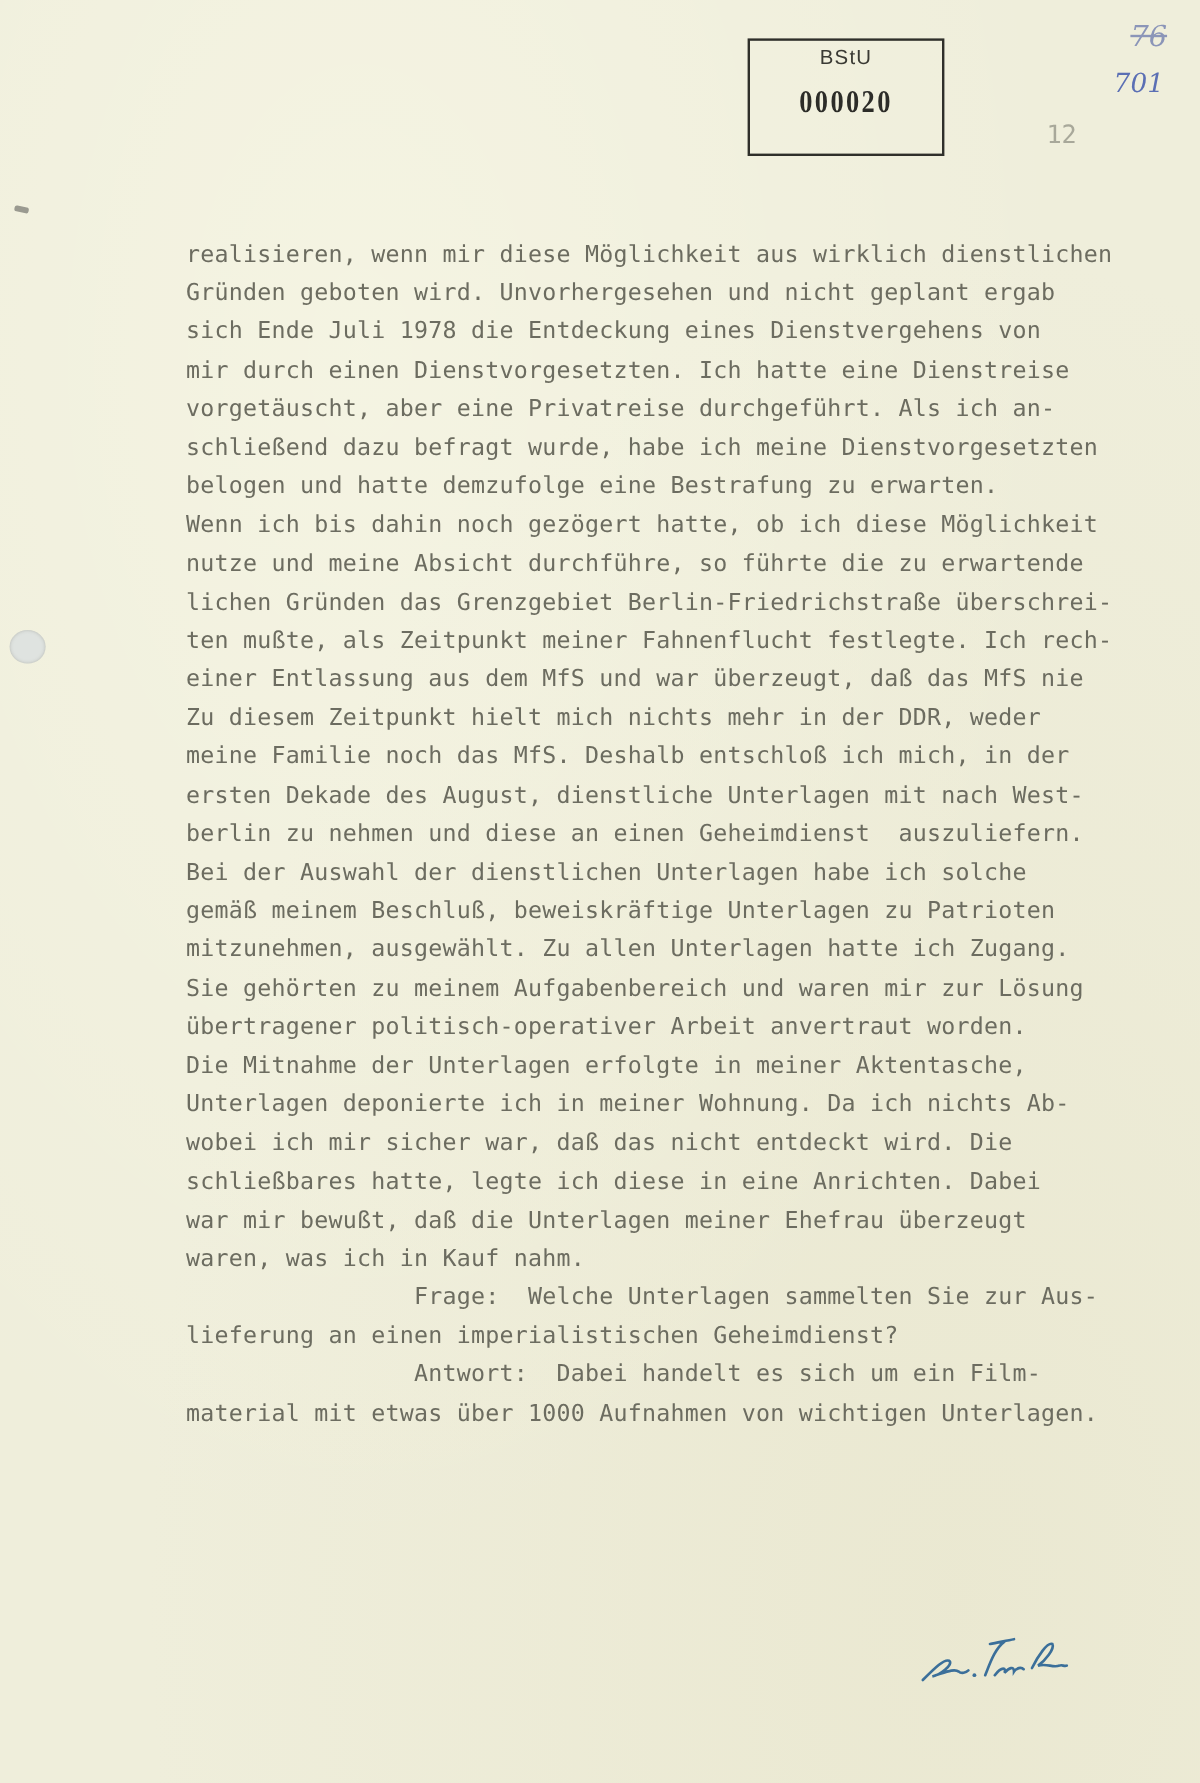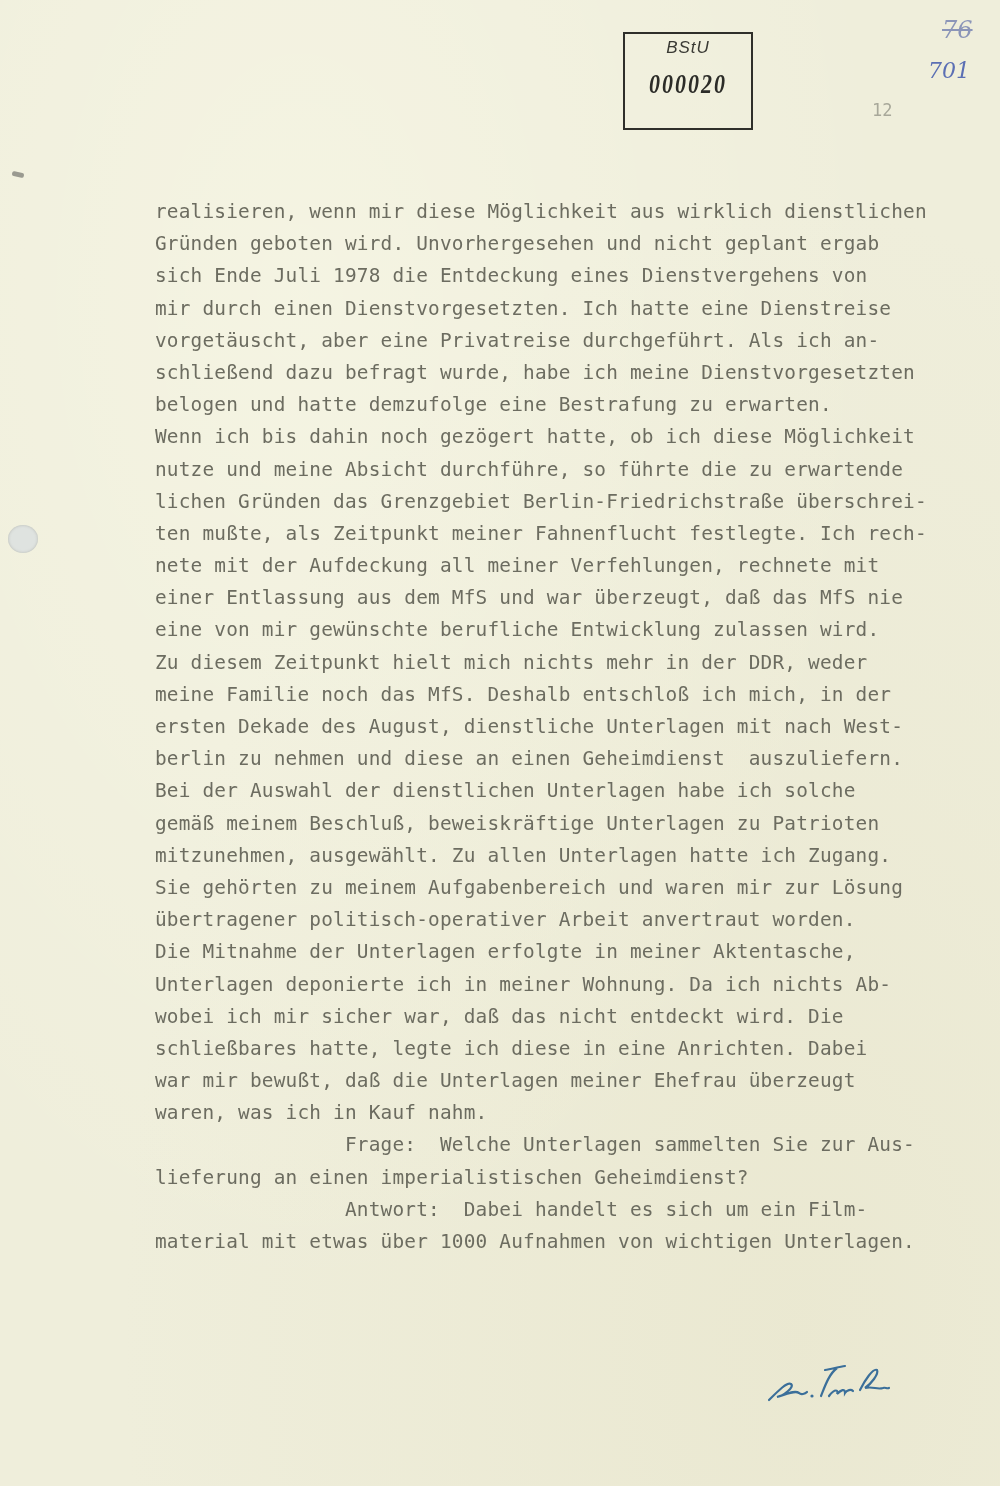--- a/index.html
+++ b/index.html
@@ -20,25 +20,24 @@
       inset: 0;
       background:
         radial-gradient(ellipse at 30% 20%, rgba(255,255,240,0.35), rgba(0,0,0,0) 60%),
         radial-gradient(ellipse at 80% 90%, rgba(220,215,180,0.25), rgba(0,0,0,0) 60%),
         #efeedb;
     }
     .stamp {
       position: absolute;
       left: 623px;
       top: 32px;
-      width: 130px;
+      width: 164px;
       height: 98px;
       border: 2.5px solid #2f2f2a;
       box-sizing: border-box;
-      font-style: italic;
     }
     .stamp-title {
       position: absolute;
       top: 4px;
       left: 0;
       right: 0;
       text-align: center;
       font-family: "Liberation Sans", sans-serif;
       font-size: 17px;
       color: #3a3a34;
@@ -73,21 +72,21 @@
       top: 58px;
       font-family: "DejaVu Serif", serif;
       font-style: italic;
       font-size: 22px;
       color: #5b6fb4;
     }
     .page-number {
       position: absolute;
       left: 872px;
       top: 100px;
-      font-size: 17px;
+      font-size: 21px;
       color: #a8a89a;
     }
     .punch-hole {
       position: absolute;
       left: 8px;
       top: 525px;
       width: 30px;
       height: 28px;
       border-radius: 50%;
       background: #dfe3e0;
@@ -151,23 +150,21 @@
     <div class="line">Gründen geboten wird. Unvorhergesehen und nicht geplant ergab</div>
     <div class="line">sich Ende Juli 1978 die Entdeckung eines Dienstvergehens von</div>
     <div class="line">mir durch einen Dienstvorgesetzten. Ich hatte eine Dienstreise</div>
     <div class="line">vorgetäuscht, aber eine Privatreise durchgeführt. Als ich an-</div>
     <div class="line">schließend dazu befragt wurde, habe ich meine Dienstvorgesetzten</div>
     <div class="line">belogen und hatte demzufolge eine Bestrafung zu erwarten.</div>
     <div class="line">Wenn ich bis dahin noch gezögert hatte, ob ich diese Möglichkeit</div>
     <div class="line">nutze und meine Absicht durchführe, so führte die zu erwartende</div>
     <div class="line">lichen Gründen das Grenzgebiet Berlin-Friedrichstraße überschrei-</div>
     <div class="line">ten mußte, als Zeitpunkt meiner Fahnenflucht festlegte. Ich rech-</div>
-    <div class="line">nete mit der Aufdeckung all meiner Verfehlungen, rechnete mit</div>
     <div class="line">einer Entlassung aus dem MfS und war überzeugt, daß das MfS nie</div>
-    <div class="line">eine von mir gewünschte berufliche Entwicklung zulassen wird.</div>
     <div class="line">Zu diesem Zeitpunkt hielt mich nichts mehr in der DDR, weder</div>
     <div class="line">meine Familie noch das MfS. Deshalb entschloß ich mich, in der</div>
     <div class="line">ersten Dekade des August, dienstliche Unterlagen mit nach West-</div>
     <div class="line">berlin zu nehmen und diese an einen Geheimdienst  auszuliefern.</div>
     <div class="line">Bei der Auswahl der dienstlichen Unterlagen habe ich solche</div>
     <div class="line">gemäß meinem Beschluß, beweiskräftige Unterlagen zu Patrioten</div>
     <div class="line">mitzunehmen, ausgewählt. Zu allen Unterlagen hatte ich Zugang.</div>
     <div class="line">Sie gehörten zu meinem Aufgabenbereich und waren mir zur Lösung</div>
     <div class="line">übertragener politisch-operativer Arbeit anvertraut worden.</div>
     <div class="line">Die Mitnahme der Unterlagen erfolgte in meiner Aktentasche,</div>

